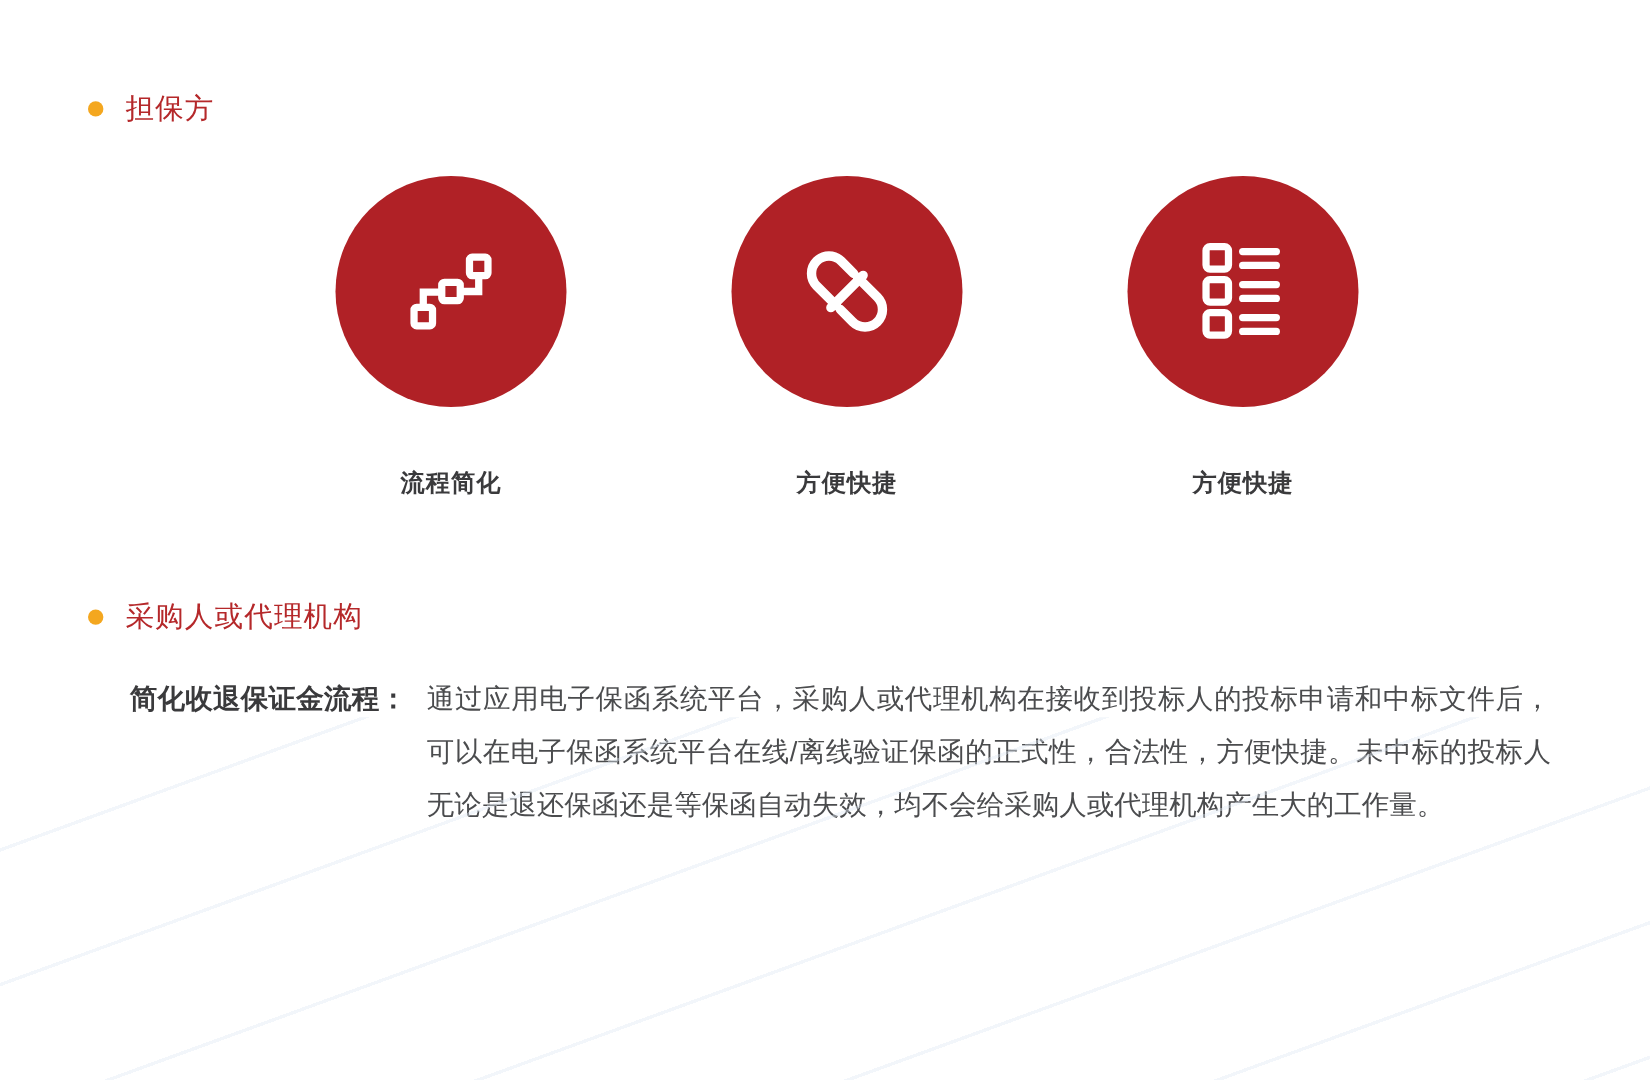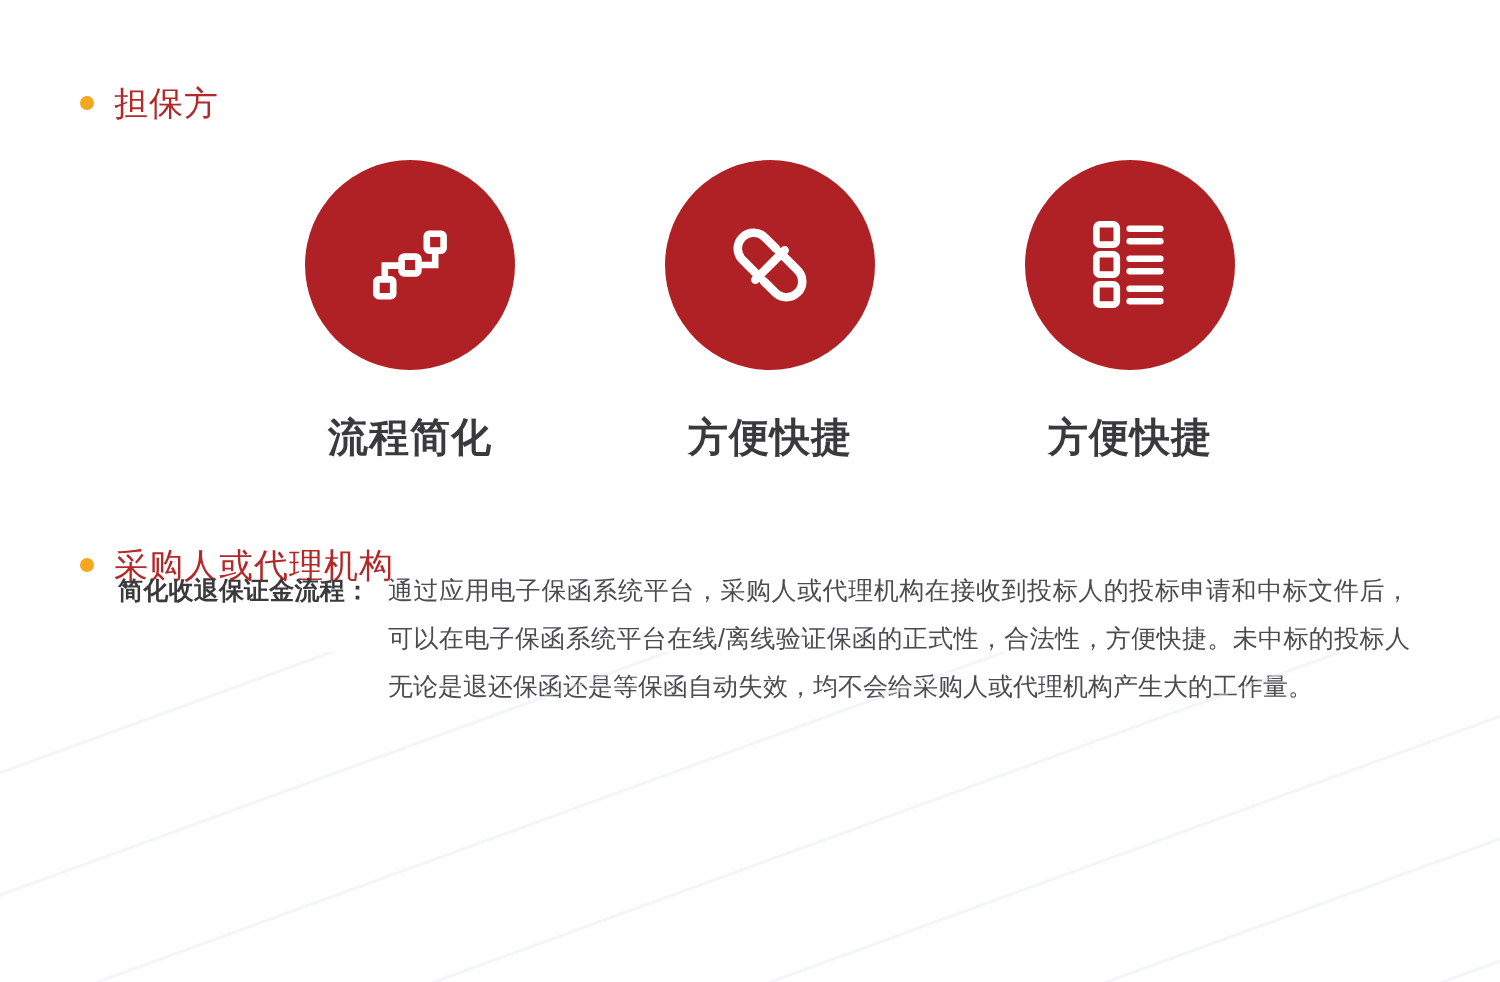--- a/index.html
+++ b/index.html
@@ -21,46 +21,46 @@
   }
 
   
   .bullet-heading{position:absolute;left:80px;display:flex;align-items:center;}
   .bullet-heading .dot{
     width:14px;height:14px;border-radius:50%;
     background:var(--bullet-orange,#f4a71f);
     margin-right:20px;flex:0 0 auto;
   }
   .bullet-heading .h-text{
-    font-size:34px;color:var(--heading-red,#b5282a);
+    font-size:26px;color:var(--heading-red,#b5282a);
     letter-spacing:1px;line-height:1.2;
   }
   .heading-1{top:83px;}
   .heading-2{top:545px;}
 
   
   .features{
     position:absolute;left:305px;top:160px;
     display:flex;gap:150px;
   }
   .feature{width:210px;display:flex;flex-direction:column;align-items:center;}
   .feature .circle{
     width:210px;height:210px;border-radius:50%;
     background:var(--accent-red,#b02126);
     display:flex;align-items:center;justify-content:center;
   }
   .feature .circle svg{display:block;}
   .feature .f-label{
-    margin-top:40px;
-    font-size:40px;font-weight:bold;color:var(--label-dark,#3a3a3c);
+    margin-top:54px;
+    font-size:22px;font-weight:bold;color:var(--label-dark,#3a3a3c);
     letter-spacing:1px;white-space:nowrap;
   }
 
   
-  .deflist{position:absolute;left:118px;top:566px;width:1292px;}
+  .deflist{position:absolute;left:118px;top:612px;width:1292px;}
   .def-item{display:flex;align-items:flex-start;}
   .def-label{
     flex:0 0 252px;width:252px;
     font-weight:bold;color:var(--label-dark,#3a3a3c);
     font-size:25px;line-height:48px;
     text-align:justify;text-align-last:justify;
     white-space:nowrap;
   }
   .def-text{
     flex:1;margin-left:18px;

